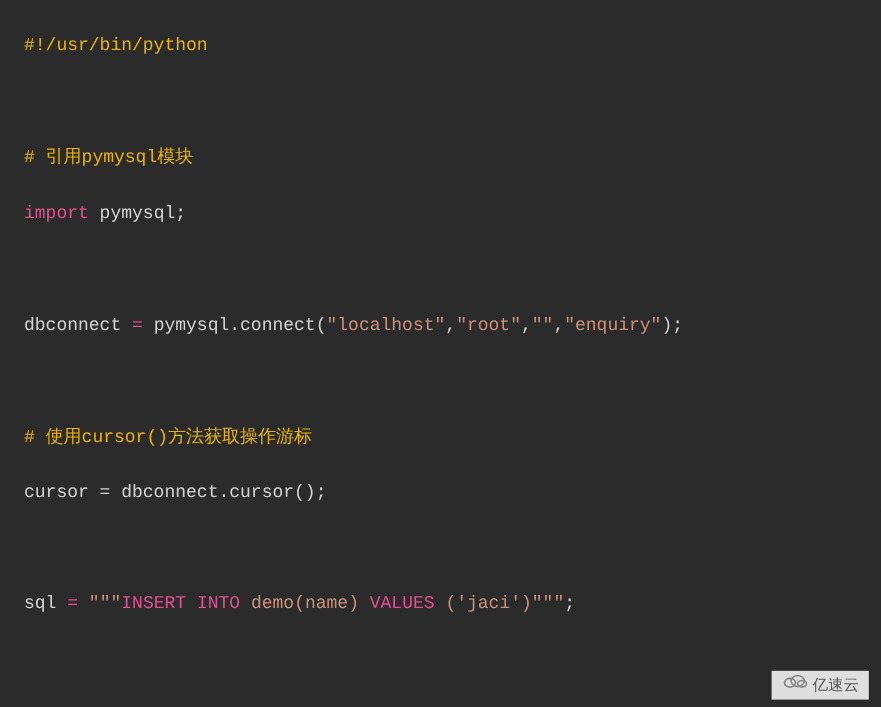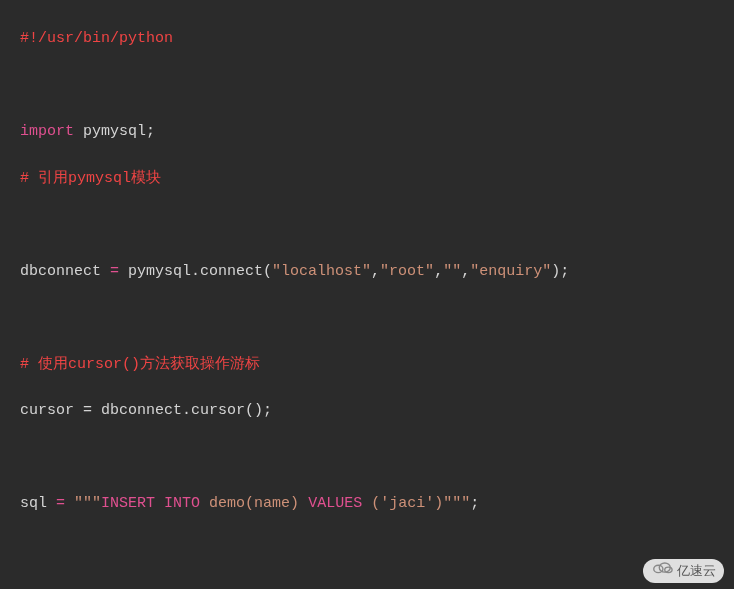--- a/index.html
+++ b/index.html
@@ -16,50 +16,50 @@
   }
   .editor {
     padding: 4px 0 0 8px;
     color: #d4d4d4;
     white-space: pre;
   }
   .line {
     display: block;
     padding-left: 12px;
   }
-  .c-comment { color: #ef4444; }
+  .c-comment { color: #eab308; }
   .c-keyword { color: #e05090; }
   .c-string  { color: #ce9178; }
   .c-sqlkw   { color: #e05090; }
   .c-plain   { color: #d4d4d4; }
   .blank { height: 1.55em; }
   .watermark {
     position: absolute;
     bottom: 6px;
     right: 10px;
     display: flex;
     align-items: center;
     gap: 4px;
     background: rgba(255,255,255,0.85);
     padding: 2px 8px;
-    border-radius: 12px;
+    border-radius: 0;
     color: #555;
     font-family: sans-serif;
     font-size: 13px;
   }
   .watermark svg { width: 22px; height: 14px; }
 </style>
 </head>
 <body>
 
 <div class="editor">
 <span class="line"><span class="c-comment">#!/usr/bin/python</span></span>
 <span class="line blank"></span>
+<span class="line"><span class="c-comment"># 引用pymysql模块</span></span>
 <span class="line"><span class="c-keyword">import</span><span class="c-plain"> pymysql;</span></span>
-<span class="line"><span class="c-comment"># 引用pymysql模块</span></span>
 <span class="line blank"></span>
 <span class="line"><span class="c-plain">dbconnect </span><span class="c-keyword">=</span><span class="c-plain"> pymysql.connect(</span><span class="c-string">"localhost"</span><span class="c-plain">,</span><span class="c-string">"root"</span><span class="c-plain">,</span><span class="c-string">""</span><span class="c-plain">,</span><span class="c-string">"enquiry"</span><span class="c-plain">);</span></span>
 <span class="line blank"></span>
 <span class="line"><span class="c-comment"># 使用cursor()方法获取操作游标</span></span>
 <span class="line"><span class="c-plain">cursor = dbconnect.cursor();</span></span>
 <span class="line blank"></span>
 <span class="line"><span class="c-plain">sql </span><span class="c-keyword">=</span><span class="c-plain"> </span><span class="c-string">"""</span><span class="c-sqlkw">INSERT</span><span class="c-string"> </span><span class="c-sqlkw">INTO</span><span class="c-string"> demo(name) </span><span class="c-sqlkw">VALUES</span><span class="c-string"> ('jaci')</span><span class="c-string">"""</span><span class="c-plain">;</span></span>
 
 
 

